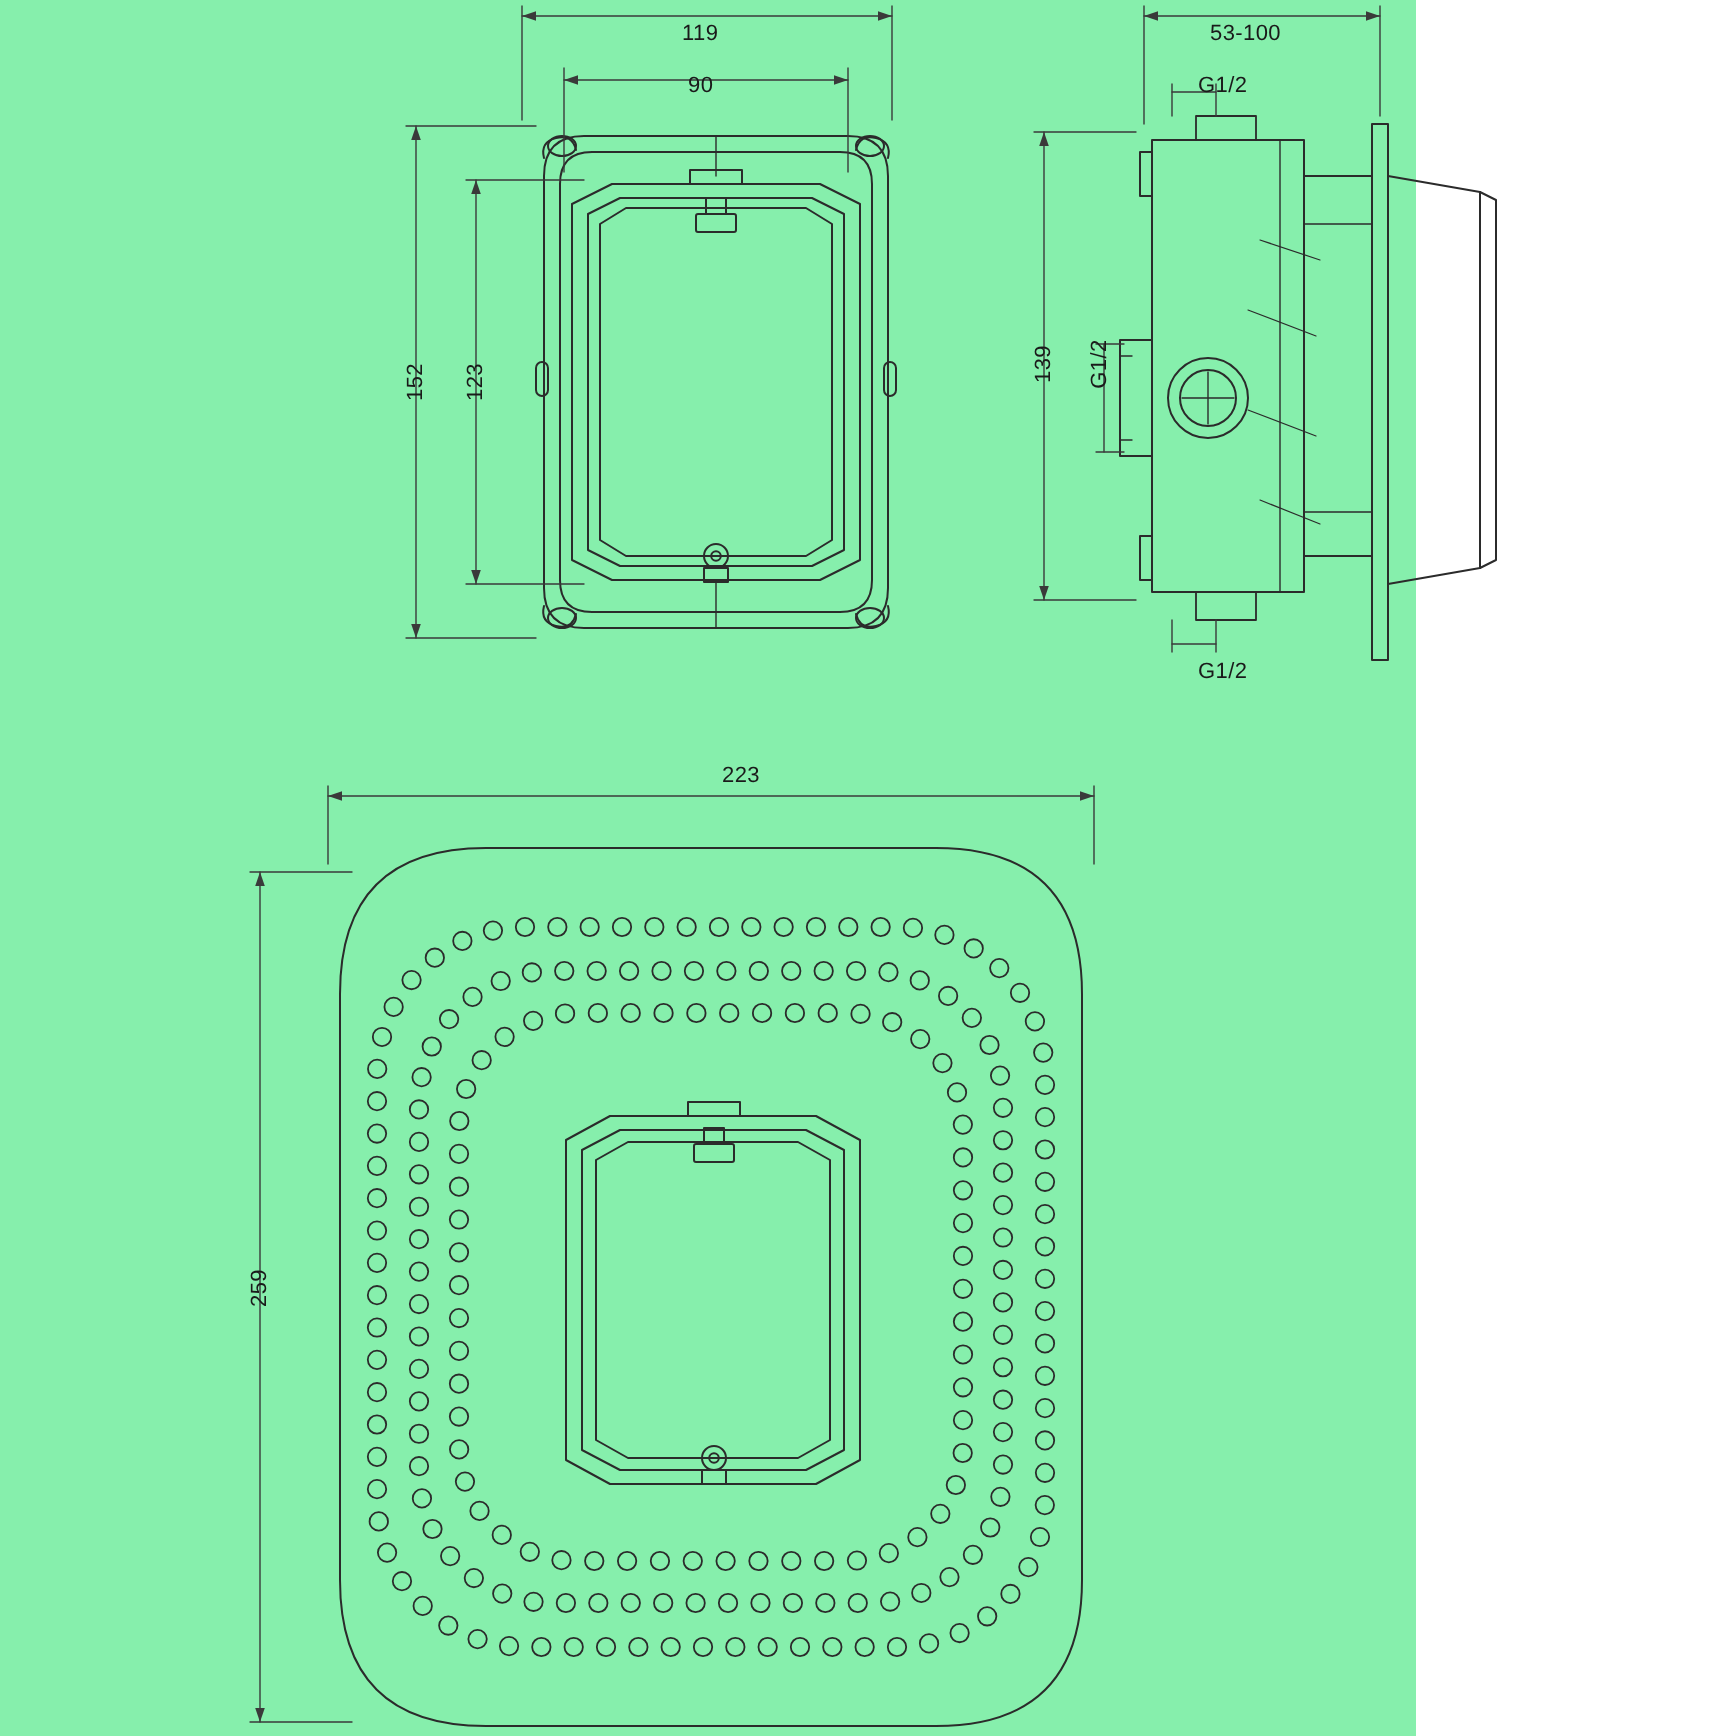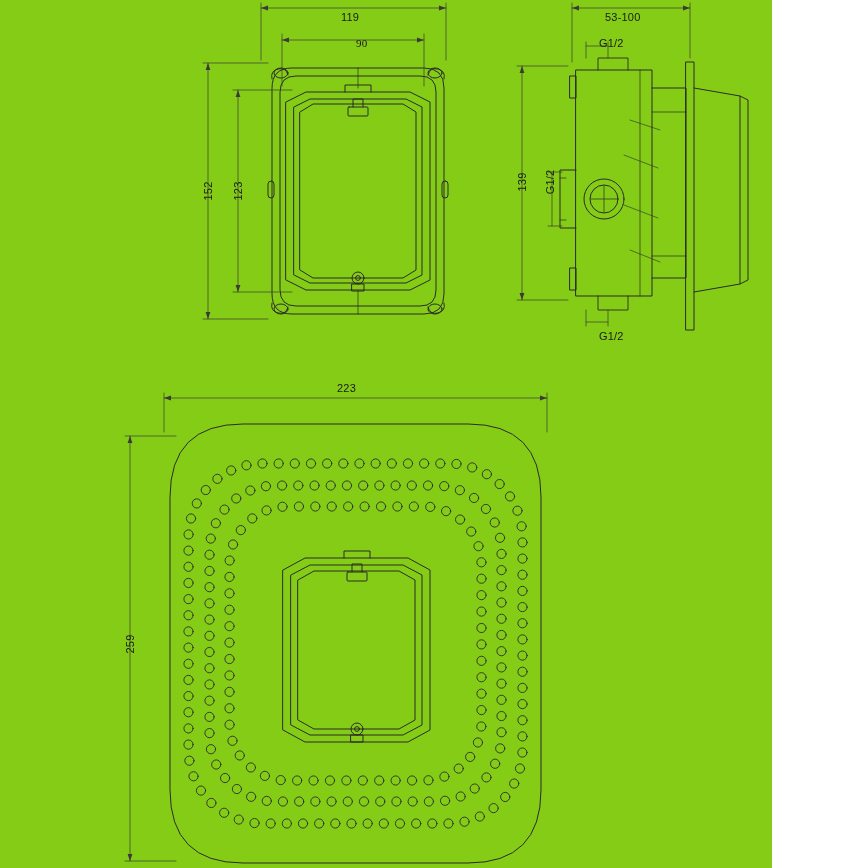--- a/index.html
+++ b/index.html
@@ -9,23 +9,23 @@
   }
   body {
     width: 868px;
     height: 868px;
     font-family: "Liberation Sans", sans-serif;
     color: #1a1a1a;
     overflow: hidden;
   }
   #sheet {
     position: relative;
-    width: 772px;
+    width: 708px;
     height: 868px;
-    background: #84cc16;
+    background: #86efac;
   }
   #drawing-svg {
     position: absolute;
     left: 0;
     top: 0;
     width: 868px;
     height: 868px;
     display: block;
   }
   .dim-label {
@@ -492,33 +492,33 @@
         <path d="M 125 861 L 176 861"></path>
         <path d="M 130 436 l -2.4 7 l 4.8 0 Z" fill="#3a3a3a" stroke="none"></path>
         <path d="M 130 861 l -2.4 -7 l 4.8 0 Z" fill="#3a3a3a" stroke="none"></path>
       </g>
 
     </g>
   </svg>
 
   <div class="dim-label" style="left:341px; top:11px;">119</div>
 
-  <div class="dim-label" style="left:356px; top:37px;font-family:Liberation Serif, serif;">90</div>
+  <div class="dim-label" style="left:344px; top:37px;">90</div>
 
   <div class="dim-label vert" style="left:178px; top:185px; width:60px; text-align:center;">152</div>
 
   <div class="dim-label vert" style="left:208px; top:185px; width:60px; text-align:center;">123</div>
 
   <div class="dim-label" style="left:605px; top:11px;">53-100</div>
 
   <div class="dim-label" style="left:599px; top:37px;">G1/2</div>
 
   <div class="dim-label vert" style="left:492px; top:176px; width:60px; text-align:center;">139</div>
 
   <div class="dim-label vert" style="left:520px; top:176px; width:60px; text-align:center;">G1/2</div>
 
   <div class="dim-label" style="left:599px; top:330px;">G1/2</div>
 
-  <div class="dim-label" style="left:337px; top:382px;">223</div>
+  <div class="dim-label" style="left:361px; top:382px;">223</div>
 
   <div class="dim-label vert" style="left:100px; top:638px; width:60px; text-align:center;">259</div>
 
 </div>
 
 </body></html>

